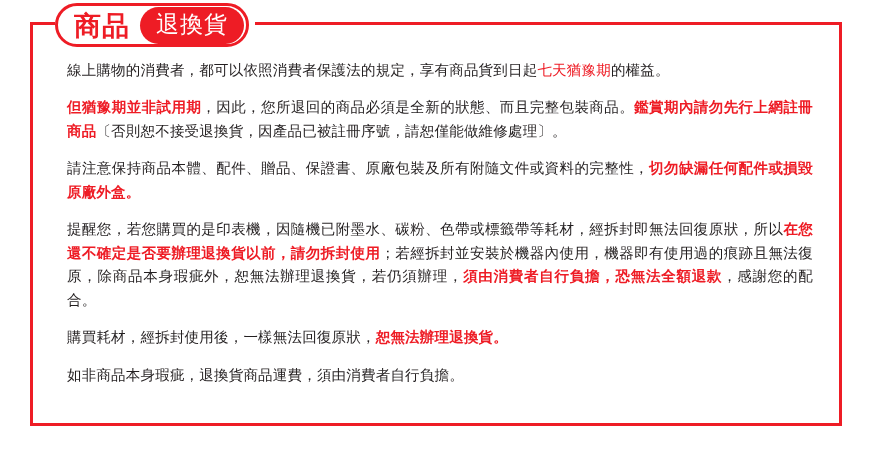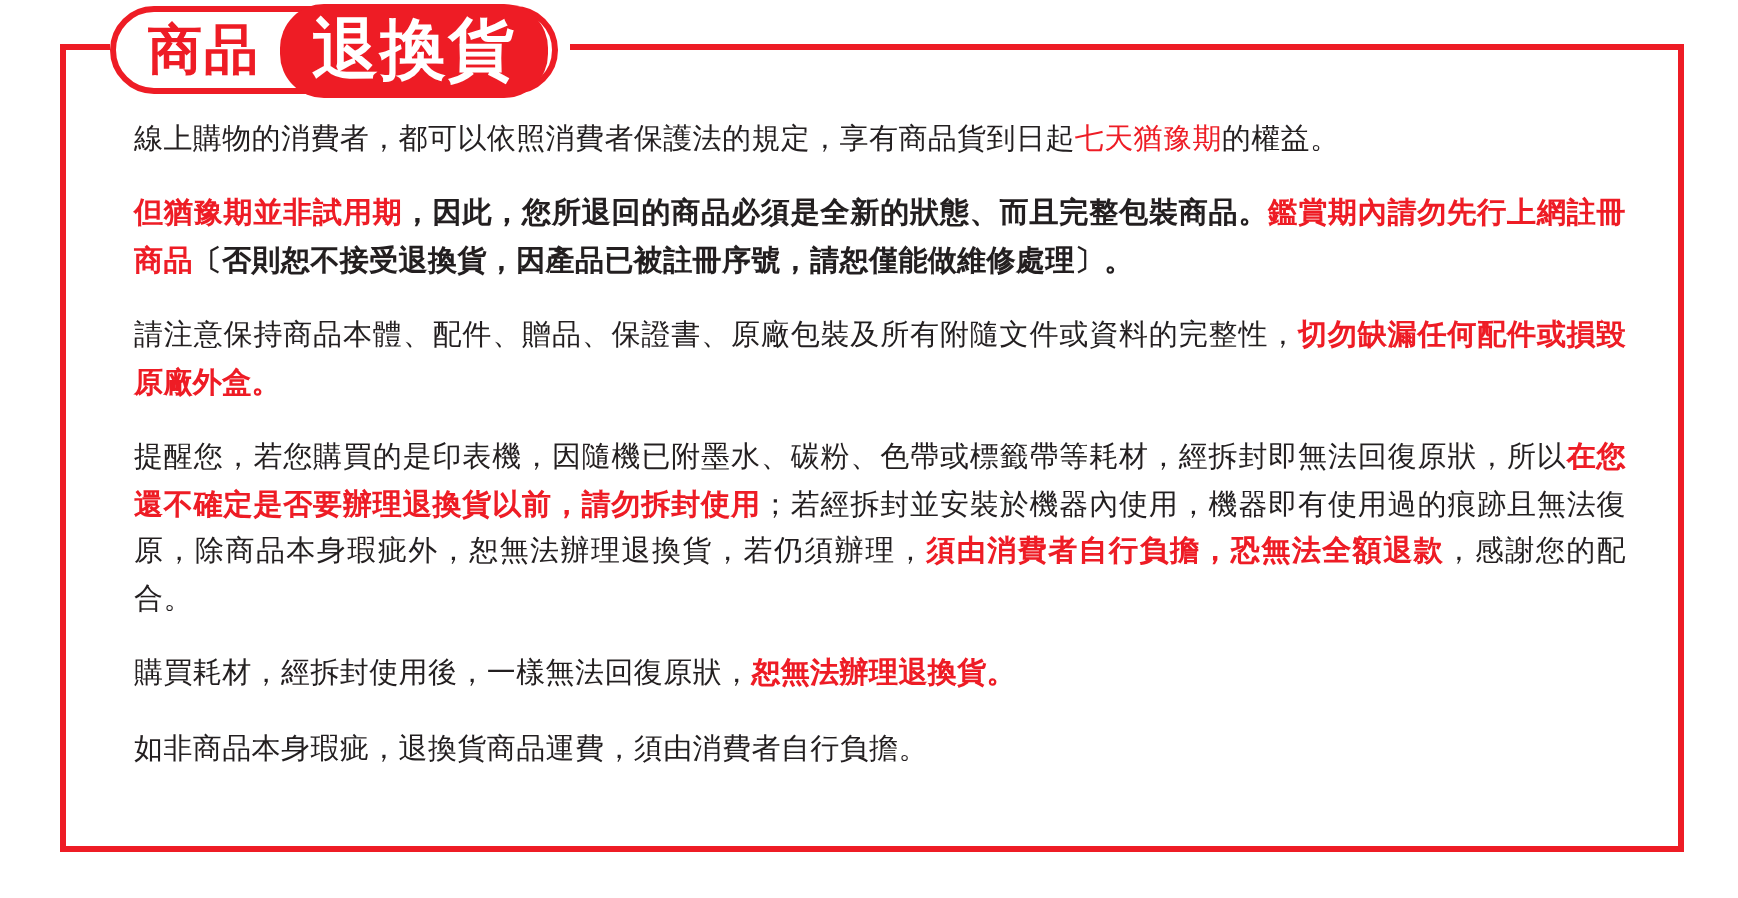--- a/index.html
+++ b/index.html
@@ -59,22 +59,22 @@
     color: #ee1c25;
     font-size: 27px;
     font-weight: bold;
     letter-spacing: 1px;
     padding: 0 10px 0 14px;
     line-height: 1;
   }
   .title-right {
     background: #ee1c25;
     color: #ffffff;
-    font-size: 33px;
-    font-weight: bold;
+    font-size: 23px;
+    font-weight: normal;
     letter-spacing: 1px;
     border-radius: 22px;
     padding: 6px 16px 8px 16px;
     line-height: 1;
     margin: 0;
   }
 
   .content {
     position: absolute;
     left: 0;
@@ -95,21 +95,21 @@
   .para:last-child { margin-bottom: 17px; }
 
   .red {
     color: #ee1c25;
   }
   .red-b {
     color: #ee1c25;
     font-weight: bold;
   }
   .blk-b {
-    font-weight: bold;
+    font-weight: normal;
   }
 </style>
 </head>
 <body>
 
 <div class="page">
   <div class="notice-box">
 
     <div class="title-badge">
       <div class="title-pill">

